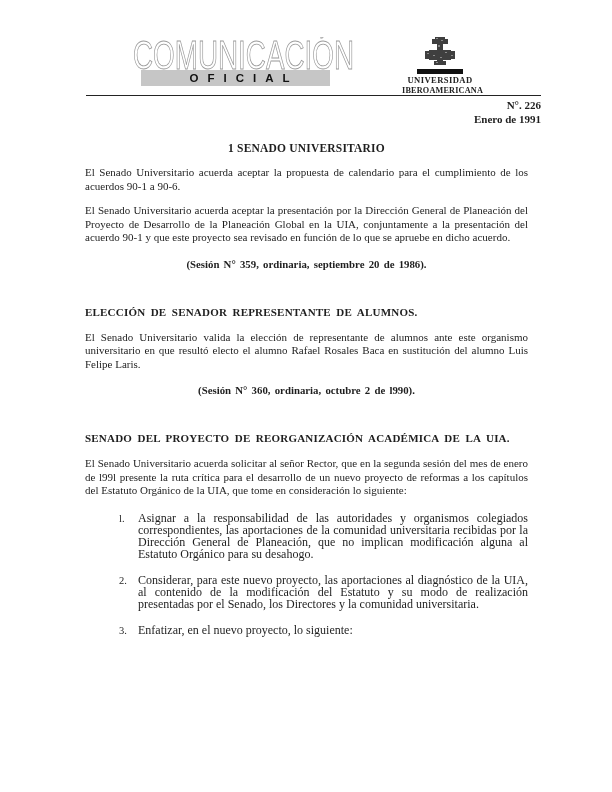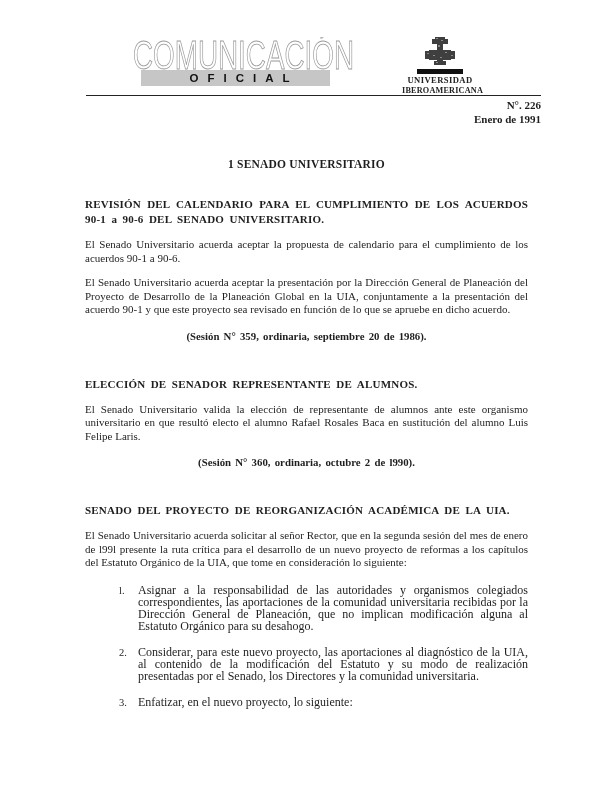--- a/index.html
+++ b/index.html
@@ -39,21 +39,21 @@
 
   .issue {
     position:absolute; top:99px; right:71px;
     text-align:right; font-weight:bold;
     font-size:11px; line-height:13.5px;
   }
 
   
   .content { position:absolute; left:85px; top:141px; width:443px; }
 
-  .doc-title { text-align:center; font-weight:bold; font-size:11.5px; line-height:14px; margin:16px; letter-spacing:0.2px; }
+  .doc-title { text-align:center; font-weight:bold; font-size:11.5px; line-height:14px; margin:0; letter-spacing:0.2px; }
 
   .section-heading {
     font-weight:bold; font-size:11px; line-height:15px;
     text-align:justify; letter-spacing:0.2px; word-spacing:2.5px;
     margin:26px 0 0;
   }
   .section-heading.mt-lg { margin-top:33px; }
 
   .para { text-align:justify; font-size:11px; line-height:13.6px; margin:11px 0 0; }
 
@@ -109,21 +109,20 @@
 
   <div class="issue">
     <div>N°. 226</div>
     <div>Enero de 1991</div>
   </div>
 
   <div class="content">
 
     <div class="doc-title">1 SENADO UNIVERSITARIO</div>
 
-    <div class="section-heading">REVISIÓN DEL CALENDARIO PARA EL CUMPLIMIENTO DE LOS ACUERDOS 90-1 a 90-6 DEL SENADO UNIVERSITARIO.</div>
     <p class="para">El Senado Universitario acuerda aceptar  la propuesta de calendario para el cumplimiento de los acuerdos 90-1 a 90-6.</p>
     <p class="para">El Senado Universitario acuerda aceptar la presentación por la Dirección General de Planeación del Proyecto de Desarrollo de la Planeación Global en la UIA, conjuntamente a la presentación del acuerdo 90-1 y que este proyecto sea revisado en función de lo que se apruebe en dicho acuerdo.</p>
     <div class="session-note">(Sesión N° 359, ordinaria, septiembre 20 de 1986).</div>
 
     <div class="section-heading mt-lg">ELECCIÓN DE SENADOR REPRESENTANTE DE ALUMNOS.</div>
     <p class="para">El Senado Universitario valida la elección de representante de alumnos ante este organismo universitario en que resultó electo el alumno Rafael Rosales Baca en sustitución del alumno Luis Felipe Laris.</p>
     <div class="session-note">(Sesión N° 360, ordinaria, octubre 2 de l990).</div>
 
     <div class="section-heading mt-lg">SENADO DEL PROYECTO DE REORGANIZACIÓN ACADÉMICA DE LA UIA.</div>
     <p class="para">El Senado Universitario acuerda solicitar al señor Rector, que en la segunda  sesión del mes de enero de l99l presente la ruta crítica para el desarrollo de un nuevo proyecto de reformas a los capítulos del Estatuto Orgánico de la UIA, que tome en consideración lo siguiente:</p>

